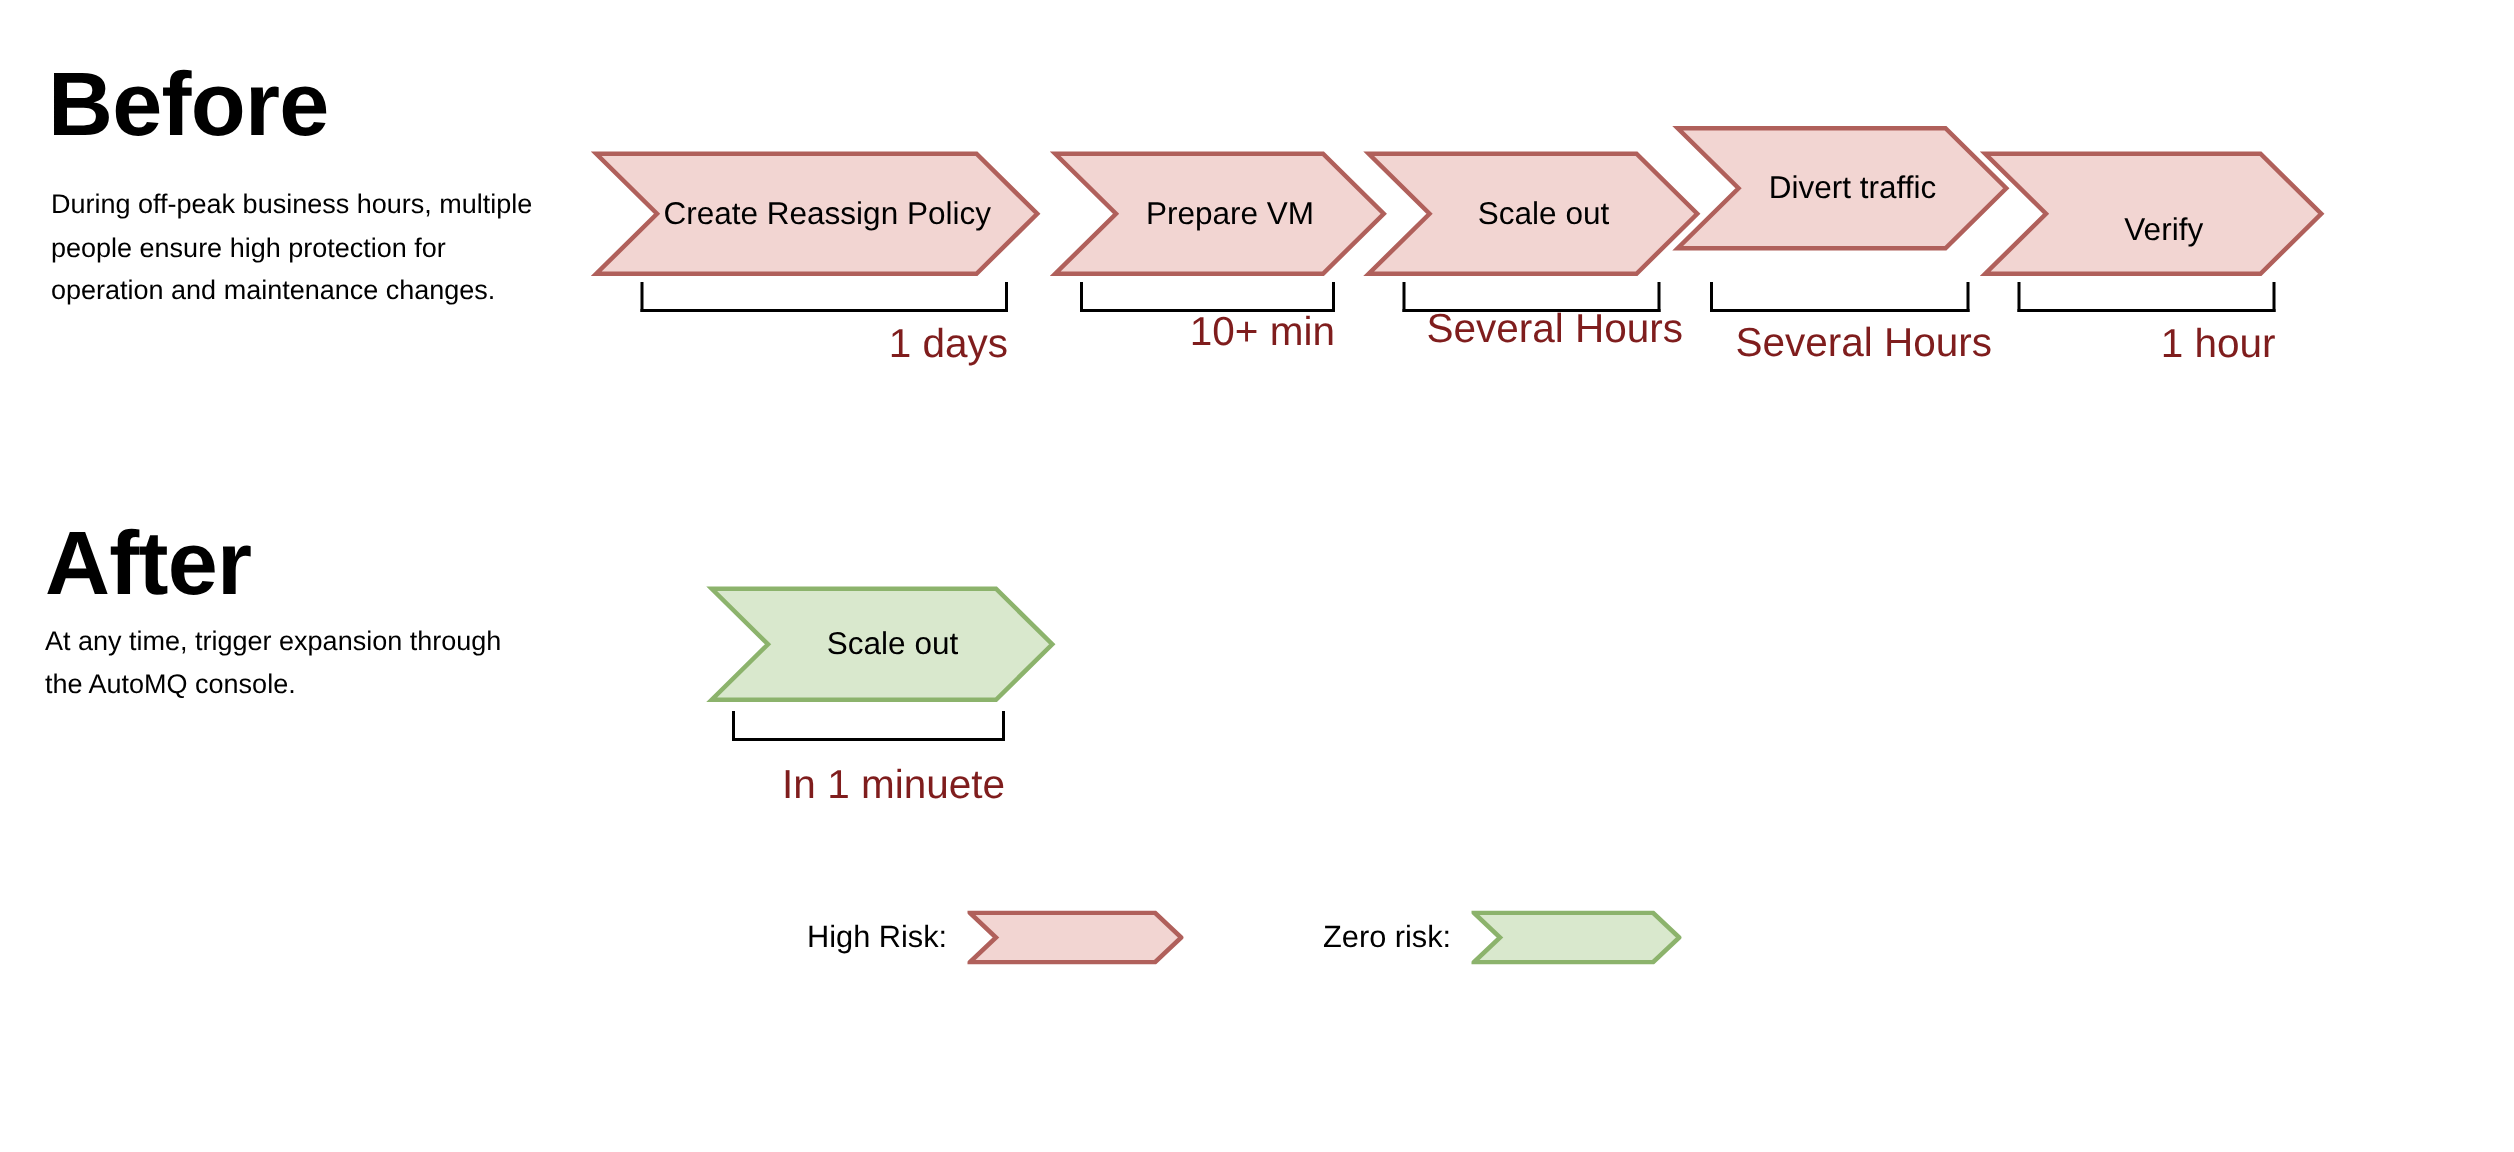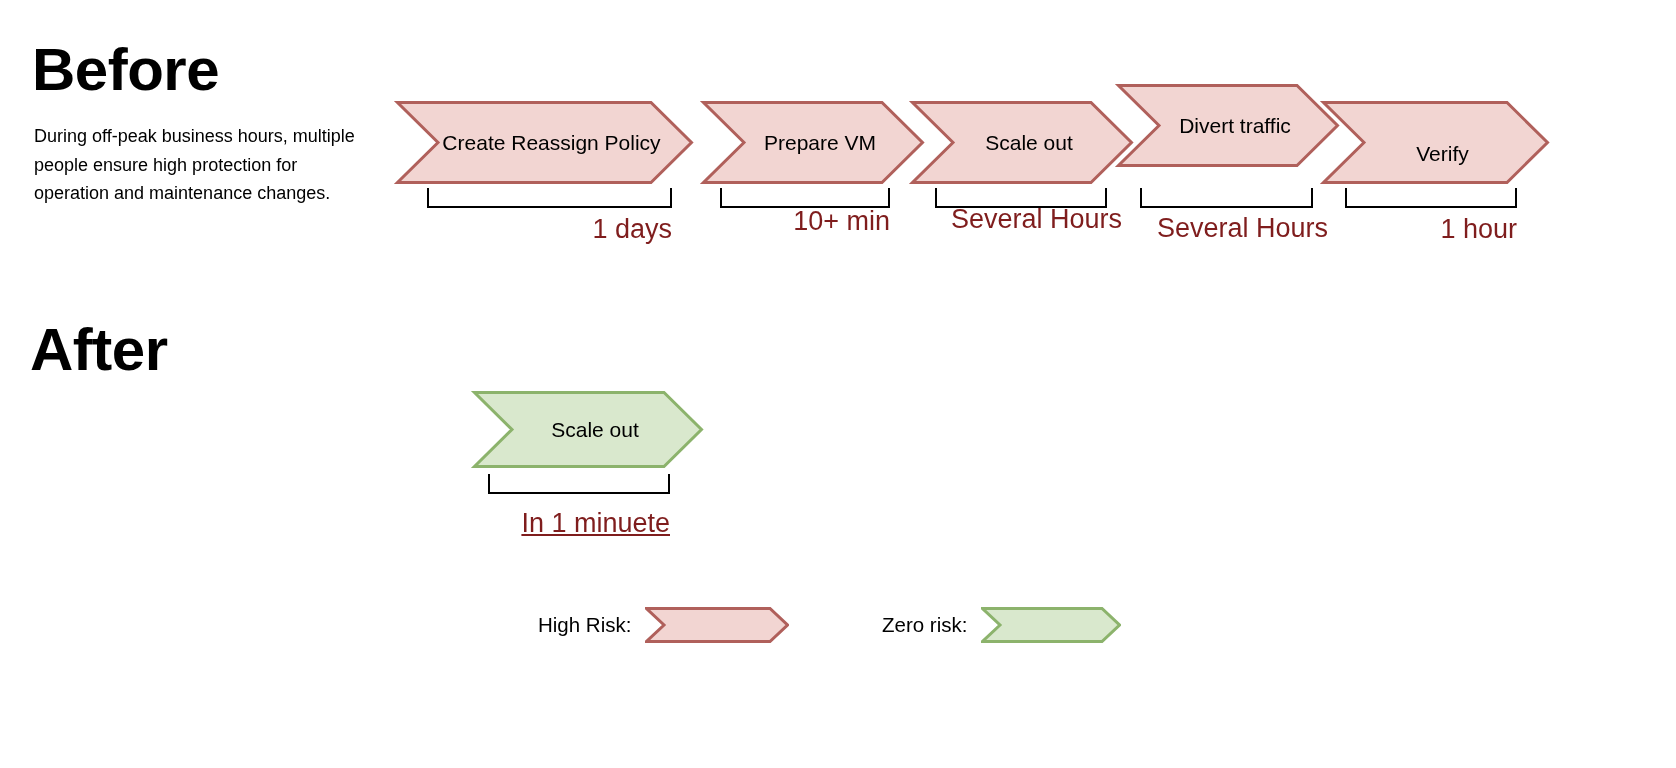--- a/index.html
+++ b/index.html
@@ -28,21 +28,21 @@
   
   .section-title {
     position: absolute;
     font-size: 60px;
     font-weight: 700;
     letter-spacing: -0.5px;
     line-height: 1;
     white-space: nowrap;
   }
   #title-before { left: 32px; top: 40px; }
-  #title-after  { left: 30px; top: 320px; }
+  #title-after  { left: 30px; top: 346px; }
 
   
   .section-desc {
     position: absolute;
     font-size: 18px;
     line-height: 28.5px;
     color: #000000;
   }
   #desc-before { left: 34px; top: 122px; width: 330px; }
   #desc-after  { left: 30px; top: 413px; width: 330px; }
@@ -169,31 +169,32 @@
         <polygon points="1.5,1.5 185,1.5 225.5,41.5 185,81.5 1.5,81.5 42,41.5" fill="#f2d5d2" stroke="#b0605b" stroke-width="3" stroke-linejoin="miter"></polygon>
       </svg>
       <div class="chev-label">Verify</div>
     </div>
     <div class="bracket" style="left:1345px; top:188px; width:172px;"></div>
     <div class="duration" style="left:1345px; top:214px; width:172px;">1 hour</div>
   </div>
 
   <div class="section-title" id="title-after">After</div>
 
+  <div class="section-desc" id="desc-after">At any time, trigger expansion through the AutoMQ console.</div>
 
   <div class="chevron-row" id="row-after" style="left:0; top:0; width:1676px; height:200px;">
 
     <div class="chev" style="left:473px; top:391px; width:230px; height:77px;">
       <svg width="230" height="77" viewBox="0 0 230 77">
         <polygon points="1.5,1.5 191,1.5 228.5,38.5 191,75.5 1.5,75.5 39,38.5" fill="#d9e8cd" stroke="#8cb36c" stroke-width="3" stroke-linejoin="miter"></polygon>
       </svg>
       <div class="chev-label">Scale out</div>
     </div>
     <div class="bracket" style="left:488px; top:474px; width:182px;"></div>
-    <div class="duration" style="left:488px; top:508px; width:182px;text-decoration:underline;">In 1 minuete</div>
+    <div class="duration" style="left:488px; top:508px; width:182px;">In 1 minuete</div>
   </div>
 
   <div class="legend-item" style="left:538px; top:607px;">
     <span class="legend-label">High Risk:</span>
     <span class="legend-swatch">
       <svg width="144" height="36" viewBox="0 0 144 36">
         <polygon points="1.5,1.5 125,1.5 142.5,18 125,34.5 1.5,34.5 19,18" fill="#f2d5d2" stroke="#b0605b" stroke-width="3" stroke-linejoin="miter"></polygon>
       </svg>
     </span>
   </div>

